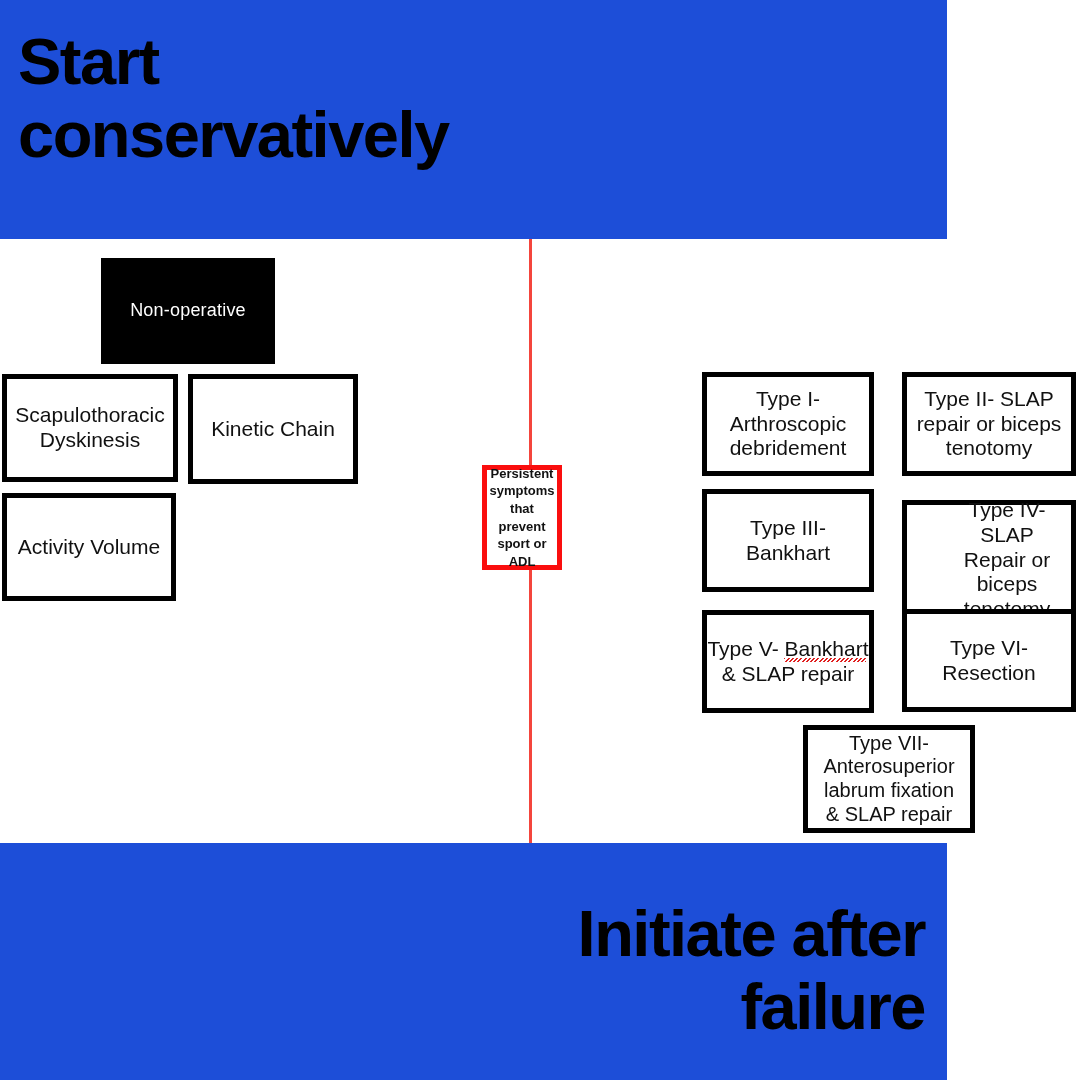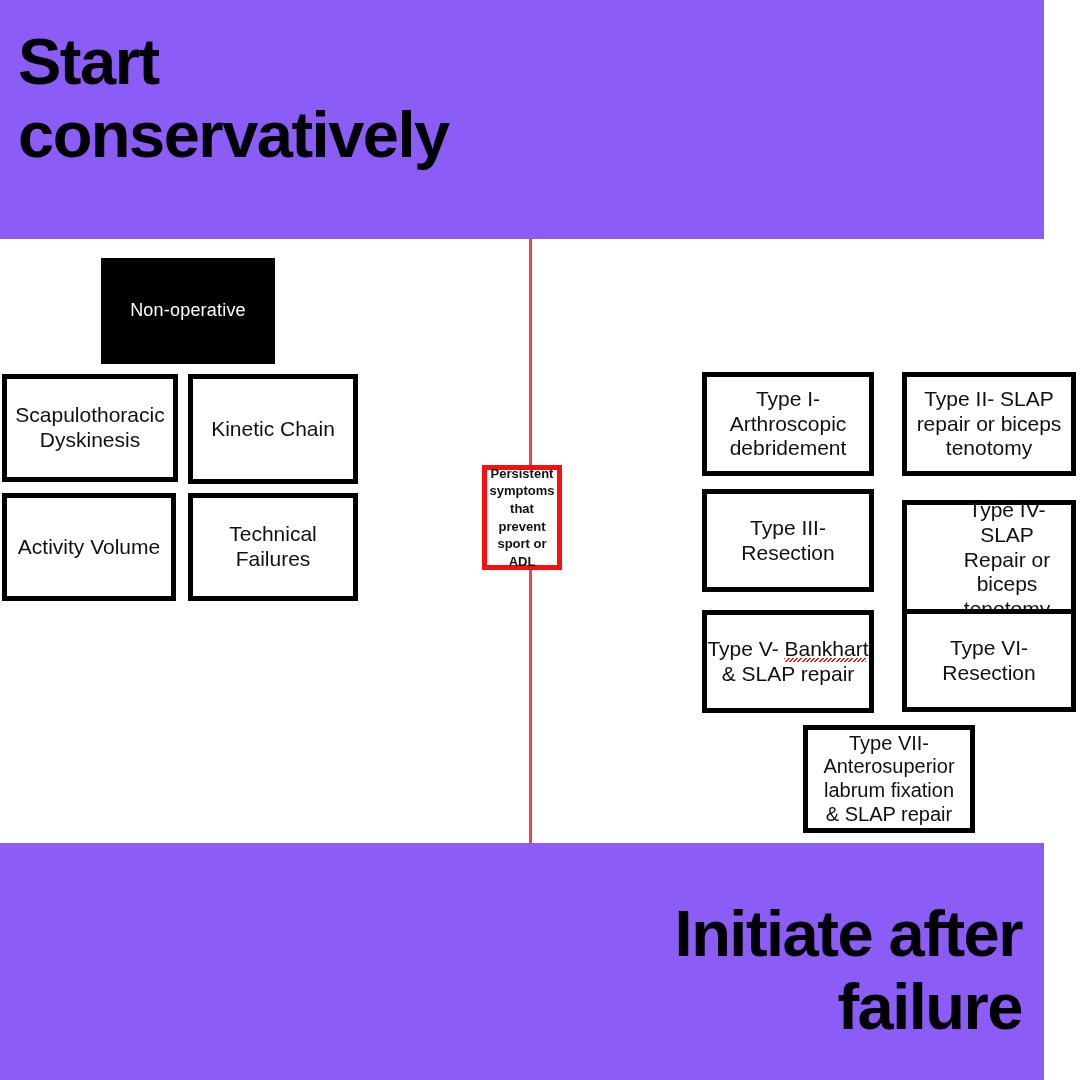--- a/index.html
+++ b/index.html
@@ -15,22 +15,22 @@
     width: 1080px;
     height: 1080px;
     background: #ffffff;
     overflow: hidden;
   }
 
   
   .banner {
     position: absolute;
     left: 0;
-    width: 1044px;
-    background: #8b5cf6;
+    width: 947px;
+    background: #1d4ed8;
   }
   #banner-top {
     top: 0;
     height: 239px;
   }
   #banner-bottom {
     top: 843px;
     height: 237px;
   }
   .banner-text {
@@ -146,39 +146,37 @@
 
   <div class="node node-header" id="node-non-operative">Non-operative</div>
 
   <div class="node node-white" id="node-scapulothoracic-dyskinesis">Scapulothoracic
 Dyskinesis</div>
 
   <div class="node node-white" id="node-kinetic-chain">Kinetic Chain</div>
 
   <div class="node node-white" id="node-activity-volume">Activity Volume</div>
 
-  <div class="node node-white" id="node-technical-failures">Technical
-Failures</div>
 
   <div class="node node-red" id="node-persistent-symptoms">Persistent
 symptoms
 that prevent
 sport or ADL</div>
 
 
   <div class="node node-white" id="node-type-1">Type I-
 Arthroscopic
 debridement</div>
 
   <div class="node node-white" id="node-type-2">Type II- SLAP
 repair or biceps
 tenotomy</div>
 
   <div class="node node-white" id="node-type-3">Type III-
-Resection</div>
+Bankhart</div>
 
   <div class="node node-white" id="node-type-4">Type IV- SLAP
 Repair or biceps
 tenotomy</div>
 
   <div class="node node-white" id="node-type-5">Type V- Bankhart
 &amp; SLAP repair</div>
   <div class="squiggle"></div>
 
   <div class="node node-white" id="node-type-6">Type VI-

